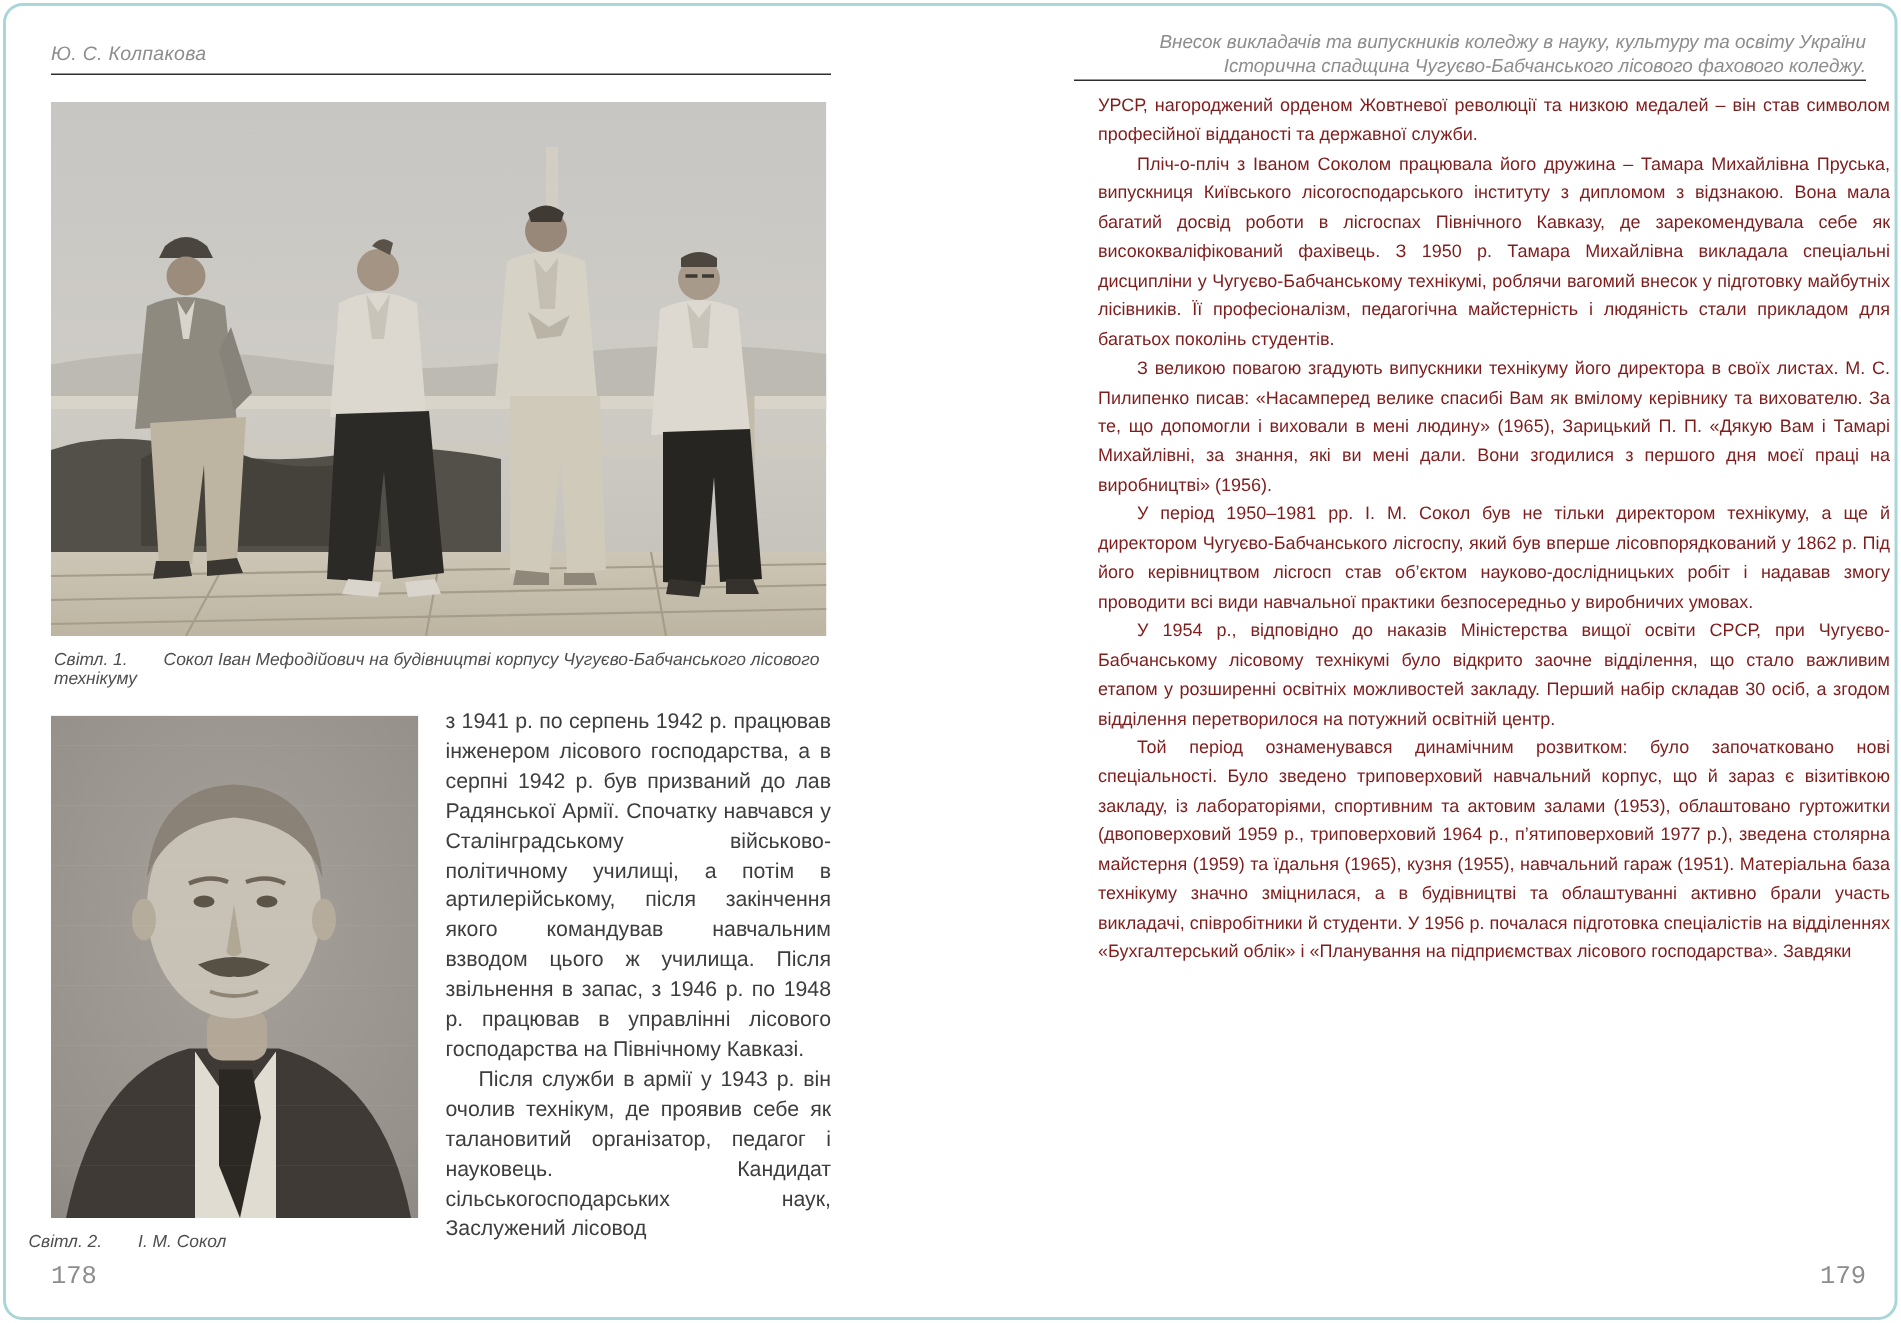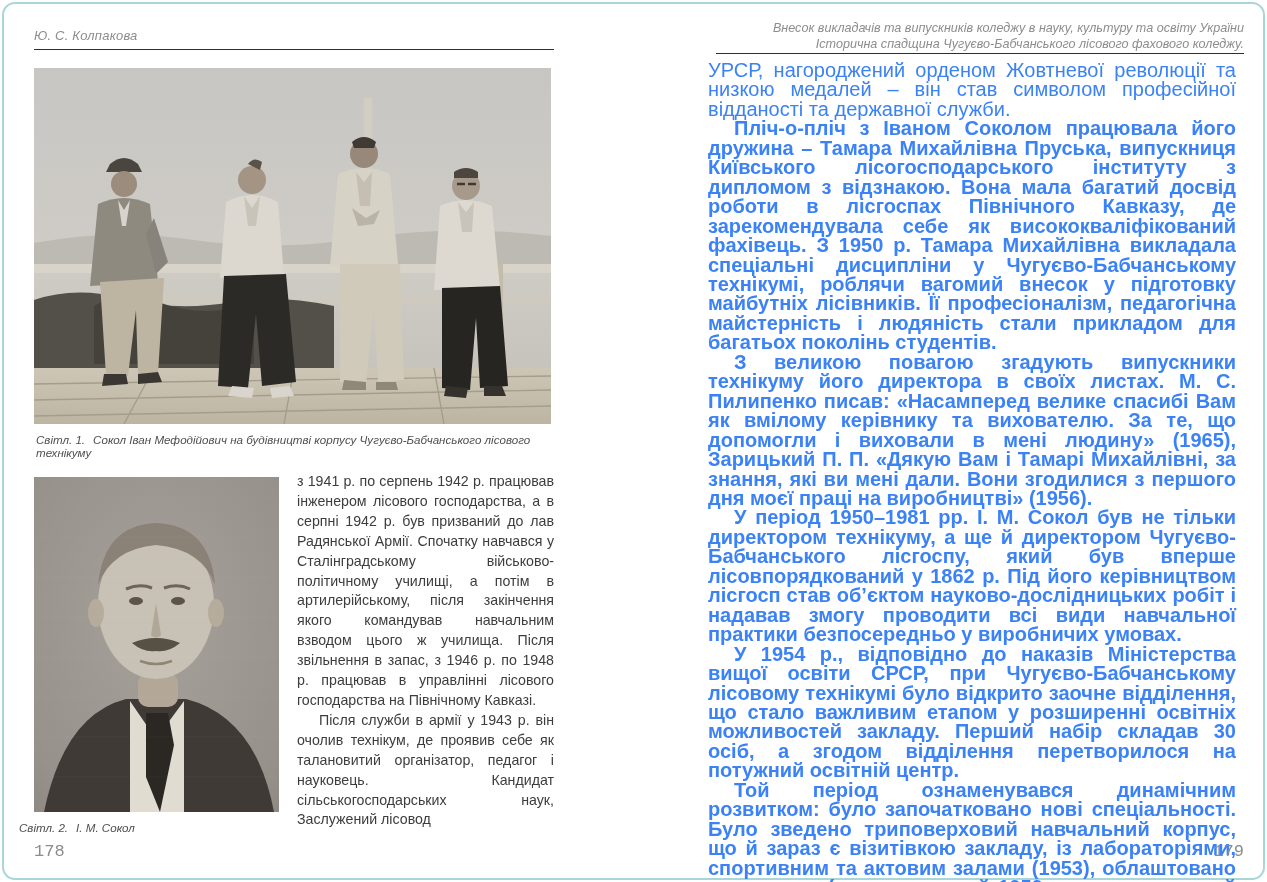--- a/index.html
+++ b/index.html
@@ -23,34 +23,34 @@
   }
   .rp-rule{position:absolute;left:712px;top:49px;width:528px;height:0;border-top:1.6px solid #2e2e2e;}
   
   .photo1{position:absolute;left:30px;top:64px;width:517px;height:356px;overflow:hidden;}
   .photo2{position:absolute;left:30px;top:473px;width:245px;height:335px;overflow:hidden;}
   .photo1 svg,.photo2 svg{display:block;}
   
   .caption{font-style:italic;font-size:11.6px;color:#4f4f4f;}
   .cap1{position:absolute;left:32px;top:429px;width:540px;}
   .cap2{position:absolute;left:15px;top:817px;width:280px;}
-  .cap-label{margin-right:8px;}
+  .cap-label{margin-right:24px;}
   
   .lp-column{
     position:absolute;left:293px;top:468px;width:257px;height:362px;
     font-size:14.2px;line-height:19.9px;text-align:justify;color:#3d3d3d;
   }
   .lp-column p{margin:0;}
   .lp-column p.indent{text-indent:22px;}
   .rp-body{
-    position:absolute;left:704px;top:57px;width:528px;height:786px;
-    font-size:20px;line-height:19.45px;text-align:justify;color:#3b82f6;
+    position:absolute;left:728px;top:57px;width:528px;height:786px;
+    font-size:12px;line-height:19.45px;text-align:justify;color:#7f1d1d;
   }
   .rp-body p{margin:0;}
-  .rp-body p.indent{text-indent:26px;font-weight:bold;}
+  .rp-body p.indent{text-indent:26px;}
   
   .pagenum{position:absolute;font-size:17px;color:#8c8c8c;font-family:Liberation Mono, monospace;}
   .pn-left{left:30px;top:838px;}
   .pn-right{left:712px;top:838px;width:528px;text-align:right;}
 </style>
 </head>
 <body>
 
 <div class="canvas">
   <div class="frame">

